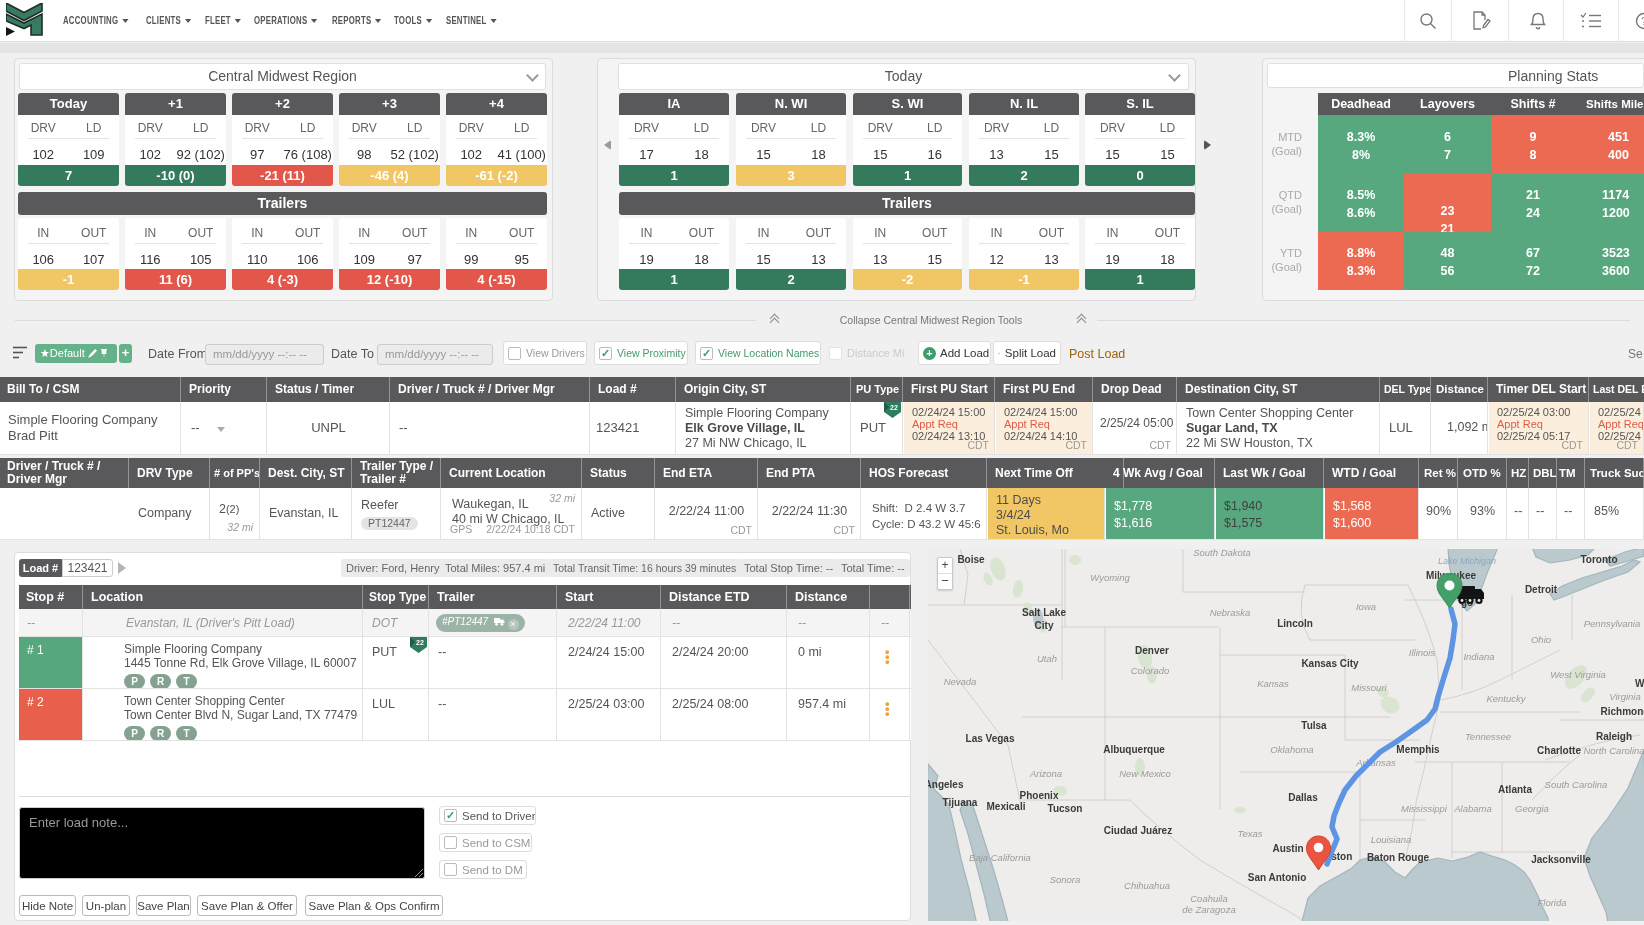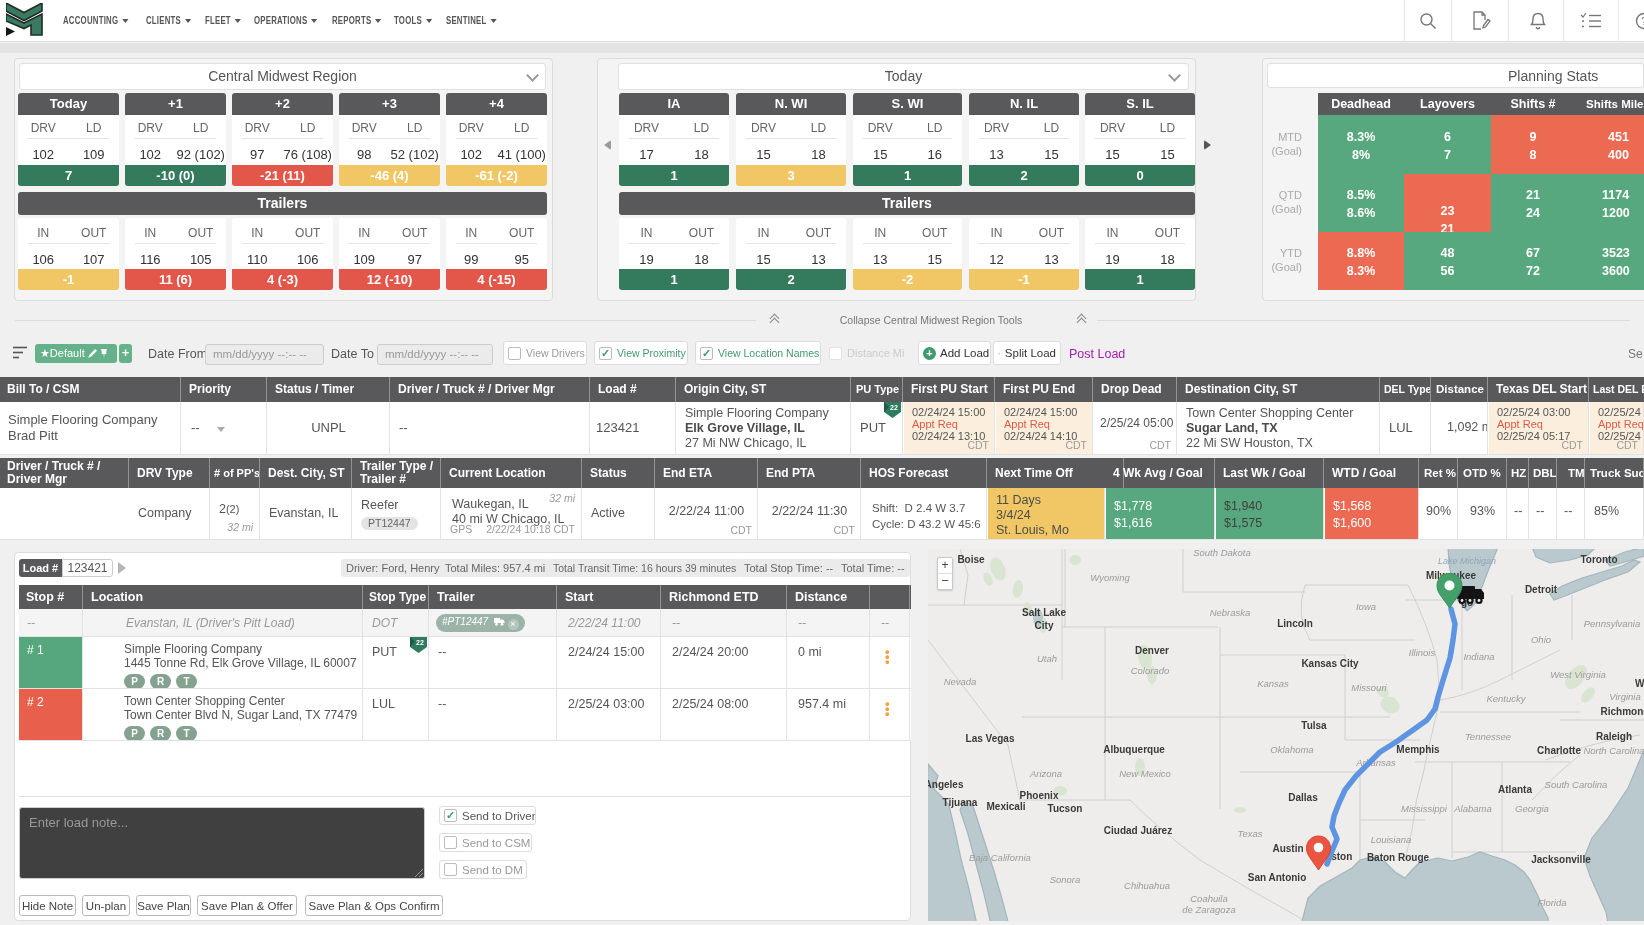--- a/index.html
+++ b/index.html
@@ -429,38 +429,38 @@
 <div class="fbox" style="left:594px;top:341px;width:94px;color:#44996e;font-size:10.5px;padding:0 4px"><span class="cbx ck" style="margin-right:5px"></span>View Proximity</div>
 <div class="fbox" style="left:695px;top:341px;width:126px;color:#44996e;font-size:10.5px;padding:0 4px"><span class="cbx ck" style="margin-right:5px"></span>View Location Names</div>
 <div class="fbox" style="left:824px;top:341px;width:88px;color:#ccc;background:transparent;border-color:transparent;font-size:11px;padding:0 4px"><span class="cbx" style="border-color:#e2e2e2;margin-right:5px"></span>Distance Mi</div>
 <div class="fbox" style="left:918px;top:341px;width:73px;color:#333;font-size:11.5px;padding:0 4px"><span style="display:inline-block;width:13px;height:13px;background:#3f9b6e;border-radius:50%;color:#fff;font-weight:bold;text-align:center;line-height:12px;margin-right:4px;font-size:11px;flex:none">+</span>Add Load</div>
 <div class="fbox" style="left:993px;top:341px;width:68px;color:#333;font-size:11.5px;padding:0 4px"><svg width="13" height="13" viewBox="0 0 13 13" style="margin-right:5px">
         <circle cx="10.5" cy="2.5" r="2" fill="#3f9b6e"></circle>
         <circle cx="10.5" cy="10.5" r="2" fill="#3f9b6e"></circle>
         <circle cx="2.5" cy="6.5" r="2" fill="#3f9b6e"></circle>
         <path d="M3,6.5 L10,2.5 M3,6.5 L10,10.5" stroke="#3f9b6e" stroke-width="1.2" fill="none"></path>
       </svg>Split Load</div>
-<div class="fitem" style="left:1069px;top:347px;color:#a21caf">Post Load</div>
+<div class="fitem" style="left:1069px;top:347px;color:#a16207">Post Load</div>
 <div class="fitem" style="left:1628px;top:347px;font-size:12px;color:#777">Se</div>
 
 <div class="th" style="left:0;top:377px;width:1644px;height:25px">
 <div class="hc" style="left:0px;width:181px">Bill To / CSM</div>
 <div class="hc" style="left:182px;width:85px">Priority</div>
 <div class="hc" style="left:268px;width:122px">Status / Timer</div>
 <div class="hc" style="left:391px;width:199px">Driver / Truck # / Driver Mgr</div>
 <div class="hc" style="left:591px;width:85px">Load #</div>
 <div class="hc" style="left:677px;width:174px">Origin City, ST</div>
 <div class="hc" style="left:852px;width:51px;padding-left:4px;font-size:11px">PU Type</div>
 <div class="hc" style="left:904px;width:91px">First PU Start</div>
 <div class="hc" style="left:996px;width:97px">First PU End</div>
 <div class="hc" style="left:1094px;width:83px">Drop Dead</div>
 <div class="hc" style="left:1178px;width:202px">Destination City, ST</div>
 <div class="hc" style="left:1381px;width:50px;padding-left:3px;font-size:10.5px">DEL Type</div>
 <div class="hc" style="left:1432px;width:56px;padding-left:4px;font-size:11.5px">Distance</div>
-<div class="hc" style="left:1489px;width:100px">Texas DEL Start</div>
+<div class="hc" style="left:1489px;width:100px">Timer DEL Start</div>
 <div class="hc" style="left:1590px;width:55px;padding-left:3px;font-size:10.5px">Last DEL En</div>
 </div>
 <div class="tr" style="left:0;top:402px;width:1644px;height:53px;border-bottom:1px solid #e2e2e2">
 <div class="tc " style="left:0px;width:181px">
         <div style="padding:10px 0 0 8px;line-height:16px">Simple Flooring Company<br>Brad Pitt</div>
       </div>
 <div class="tc " style="left:182px;width:85px">
         <div style="padding:18px 0 0 9px">--&nbsp;&nbsp;&nbsp;<span style="display:inline-block;width:0;height:0;border-left:4px solid transparent;border-right:4px solid transparent;border-top:5px solid #aaa;margin-left:6px"></span></div>
       </div>
 <div class="tc " style="left:268px;width:122px">
@@ -526,21 +526,21 @@
 <div class="hc" style="left:759px;width:102px">End PTA</div>
 <div class="hc" style="left:862px;width:125px">HOS Forecast</div>
 <div class="hc" style="left:988px;width:136px">Next Time Off</div>
 <div class="hc" style="left:1106px;width:109px">4 Wk Avg / Goal</div>
 <div class="hc" style="left:1216px;width:108px">Last Wk / Goal</div>
 <div class="hc" style="left:1325px;width:94px">WTD / Goal</div>
 <div class="hc" style="left:1420px;width:38px;padding-left:4px;font-size:11.5px">Ret %</div>
 <div class="hc" style="left:1459px;width:48px;padding-left:4px;font-size:11.5px">OTD %</div>
 <div class="hc" style="left:1508px;width:21px;padding-left:3px;font-size:11.5px">HZ</div>
 <div class="hc" style="left:1530px;width:27px;padding-left:3px;font-size:11.5px">DBL</div>
-<div class="hc" style="left:1558px;width:27px;padding-left:10px;font-size:11.5px">TM</div>
+<div class="hc" style="left:1558px;width:27px;padding-left:1px;font-size:11.5px">TM</div>
 <div class="hc" style="left:1586px;width:58px;padding-left:4px;font-size:11.5px">Truck Succe</div>
 </div>
 <div class="tr" style="left:0;top:488px;width:1644px;height:52px;border-bottom:1px solid #e2e2e2">
 <div class="tc " style="left:130px;width:80px">
         <div style="padding:18px 0 0 8px;font-size:12.5px">Company</div>
       </div>
 <div class="tc " style="left:211px;width:49px">
         <div style="padding:14px 0 0 8px;font-size:12.5px">2<span style="font-size:11px">(2)</span></div>
         <div class="small" style="position:absolute;right:6px;bottom:6px;font-style:italic">32 mi</div>
       </div>
@@ -611,21 +611,21 @@
 <div class="gpill" style="left:440px;top:559px;padding:0 5px">Total Miles: 957.4 mi</div>
 <div class="gpill" style="left:548px;top:559px;padding:0 5px;font-size:10.5px">Total Transit Time: 16 hours 39 minutes</div>
 <div class="gpill" style="left:739px;top:559px;padding:0 5px">Total Stop Time: --</div>
 <div class="gpill" style="left:836px;top:559px;padding:0 5px">Total Time: --</div>
 <div class="th" style="left:19px;top:585px;width:892px;height:24px;font-size:12.5px">
 <div class="hc" style="left:0px;width:64px">Stop #</div>
 <div class="hc" style="left:65px;width:279px">Location</div>
 <div class="hc" style="left:345px;width:65px;padding-left:5px;font-size:12px">Stop Type</div>
 <div class="hc" style="left:411px;width:127px">Trailer</div>
 <div class="hc" style="left:539px;width:103px">Start</div>
-<div class="hc" style="left:643px;width:125px">Richmond ETD</div>
+<div class="hc" style="left:643px;width:125px">Distance ETD</div>
 <div class="hc" style="left:769px;width:82px">Distance</div>
 <div class="hc" style="left:852px;width:39px"></div>
 </div>
 <div class="tr" style="left:19px;top:609px;width:892px;height:28px;background:#f4f4f4;border-bottom:1px solid #e2e2e2">
 <div class="tc" style="left:0px;width:64px;">
         <div style="padding:7px 0 0 8px;font-style:italic;color:#999;font-size:12px">--</div>
       </div>
 <div class="tc" style="left:65px;width:279px;">
         <div style="padding:7px 0 0 42px;font-style:italic;color:#999;font-size:12px">Evanstan, IL (Driver's Pitt Load)</div>
       </div>
@@ -704,21 +704,21 @@
         <div style="padding:8px 0 0 10px;font-size:12.5px">2/25/24 08:00</div>
       </div>
 <div class="tc" style="left:769px;width:82px;">
         <div style="padding:8px 0 0 10px;font-size:12.5px">957.4 mi</div>
       </div>
 <div class="tc" style="left:852px;width:39px;">
         <div style="padding:12px 0 0 14px;color:#f0a23c;font-size:13px;font-weight:bold;line-height:5px">•<br>•<br>•</div>
       </div>
 </div>
 <div class="abs" style="left:19px;top:796px;width:892px;height:1px;background:#ddd"></div>
-<div class="abs" style="left:19px;top:807px;width:406px;height:72px;background:#404040;border:1px solid #ccc;border-radius:3px;font-size:13px;color:#999;padding:7px 0 0 9px">Enter load note...<svg style="position:absolute;right:1px;bottom:1px" width="10" height="10" viewBox="0 0 10 10" stroke="#999" stroke-width="1">
+<div class="abs" style="left:19px;top:807px;width:406px;height:72px;background:#000000;border:1px solid #ccc;border-radius:3px;font-size:13px;color:#999;padding:7px 0 0 9px">Enter load note...<svg style="position:absolute;right:1px;bottom:1px" width="10" height="10" viewBox="0 0 10 10" stroke="#999" stroke-width="1">
         <line x1="2" y1="10" x2="10" y2="2"></line>
         <line x1="6" y1="10" x2="10" y2="6"></line>
       </svg></div>
 <div class="fbox" style="left:439px;top:806px;width:97px;height:19px;color:#555;font-size:11.5px;padding:0 4px"><span class="cbx ck" style="margin-right:5px"></span>Send to Driver</div>
 <div class="fbox" style="left:439px;top:833px;width:93px;height:19px;color:#999;font-size:11.5px;padding:0 4px"><span class="cbx" style="margin-right:5px"></span>Send to CSM</div>
 <div class="fbox" style="left:439px;top:860px;width:88px;height:19px;color:#999;font-size:11.5px;padding:0 4px"><span class="cbx" style="margin-right:5px"></span>Send to DM</div>
 <div class="btn" style="left:19px;top:895px;width:57px;height:21px;line-height:20px">Hide Note</div>
 <div class="btn" style="left:82px;top:895px;width:48px;height:21px;line-height:20px">Un-plan</div>
 <div class="btn" style="left:136px;top:895px;width:55px;height:21px;line-height:20px">Save Plan</div>
 <div class="btn" style="left:197px;top:895px;width:100px;height:21px;line-height:20px">Save Plan &amp; Offer</div>

